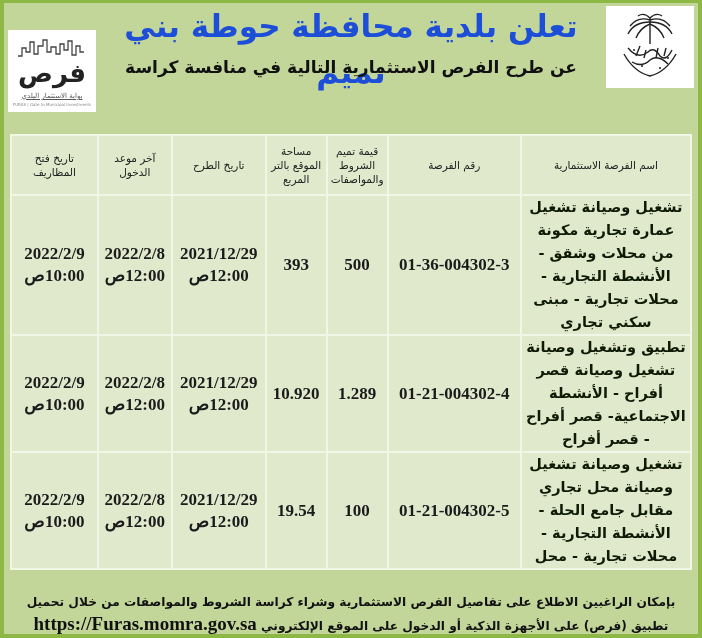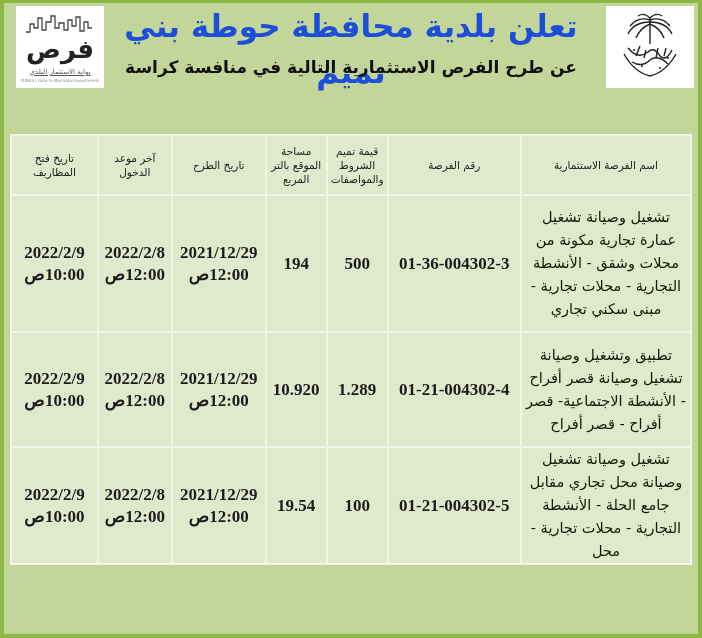--- a/index.html
+++ b/index.html
@@ -11,21 +11,21 @@
   }
   .frame {
     position: absolute; left: 4px; top: 3px; width: 694px; height: 631px;
     background: #c3d69a;
     box-sizing: border-box;
   }
   .logo-box {
     position: absolute; top: 3px; width: 88px; height: 82px;
     background: #ffffff; box-sizing: border-box;
   }
-  .logo-left { left: 12px; }
+  .logo-left { left: 4px; margin-top: 24px; }
   .logo-right { right: 4px; }
   .furas-skyline { position: absolute; left: 10px; top: 8px; }
   .furas-word {
     position: absolute; left: 0; right: 0; top: 28px; text-align: center;
     font-size: 26px; font-weight: bold; color: #222;
     font-family: "DejaVu Sans", sans-serif;
   }
   .furas-sub {
     position: absolute; left: 0; right: 0; top: 62px; text-align: center;
     font-size: 7px; color: #555; text-decoration: underline;
@@ -56,21 +56,21 @@
   }
   table.opps th {
     font-size: 10.5px; font-weight: normal; color: #222; height: 58px; line-height: 14px;
   }
   table.opps td {
     font-family: "Liberation Serif", serif; font-weight: bold; font-size: 17px; color: #1b1b1b;
     line-height: 22px;
   }
   table.opps td.name {
     font-family: "DejaVu Sans", sans-serif; font-size: 14.5px; line-height: 23px;
-    font-weight: normal; color: #0f1a05;
+    font-weight: bold; color: #0f1a05;
   }
   .footer {
     position: absolute; left: 6px; right: 6px; top: 588px;
     direction: rtl; text-align: center; font-size: 12.2px; font-weight: bold;
     color: #111; line-height: 22px;
   }
   .footer .url {
     font-family: "Liberation Serif", serif; font-size: 19px; font-weight: bold;
   }
 </style>
@@ -138,21 +138,21 @@
         <th>تاريخ الطرح</th>
         <th>آخر موعد الدخول</th>
         <th>تاريخ فتح المظاريف</th>
       </tr>
     </thead>
     <tbody>
       <tr style="height:137px">
         <td class="name">تشغيل وصيانة تشغيل عمارة تجارية مكونة من محلات وشقق - الأنشطة التجارية - محلات تجارية - مبنى سكني تجاري</td>
         <td>01-36-004302-3</td>
         <td>500</td>
-        <td>194</td>
+        <td>393</td>
         <td>
           <div>2021/12/29</div>
           <div>12:00ص</div>
         </td>
         <td>
           <div>2022/2/8</div>
           <div>12:00ص</div>
         </td>
         <td>
           <div>2022/2/9</div>
@@ -191,14 +191,21 @@
           <div>12:00ص</div>
         </td>
         <td>
           <div>2022/2/9</div>
           <div>10:00ص</div>
         </td>
       </tr>
     </tbody>
   </table>
 
+  <div class="footer">
+    <div>بإمكان الراغبين الاطلاع على تفاصيل الفرص الاستثمارية وشراء كراسة الشروط والمواصفات من خلال تحميل</div>
+    <div>
+      <span>تطبيق (فرص) على الأجهزة الذكية أو الدخول على الموقع الإلكتروني</span>
+      <span class="url">https://Furas.momra.gov.sa</span>
+    </div>
+  </div>
 
 </div>
 
 </body></html>

